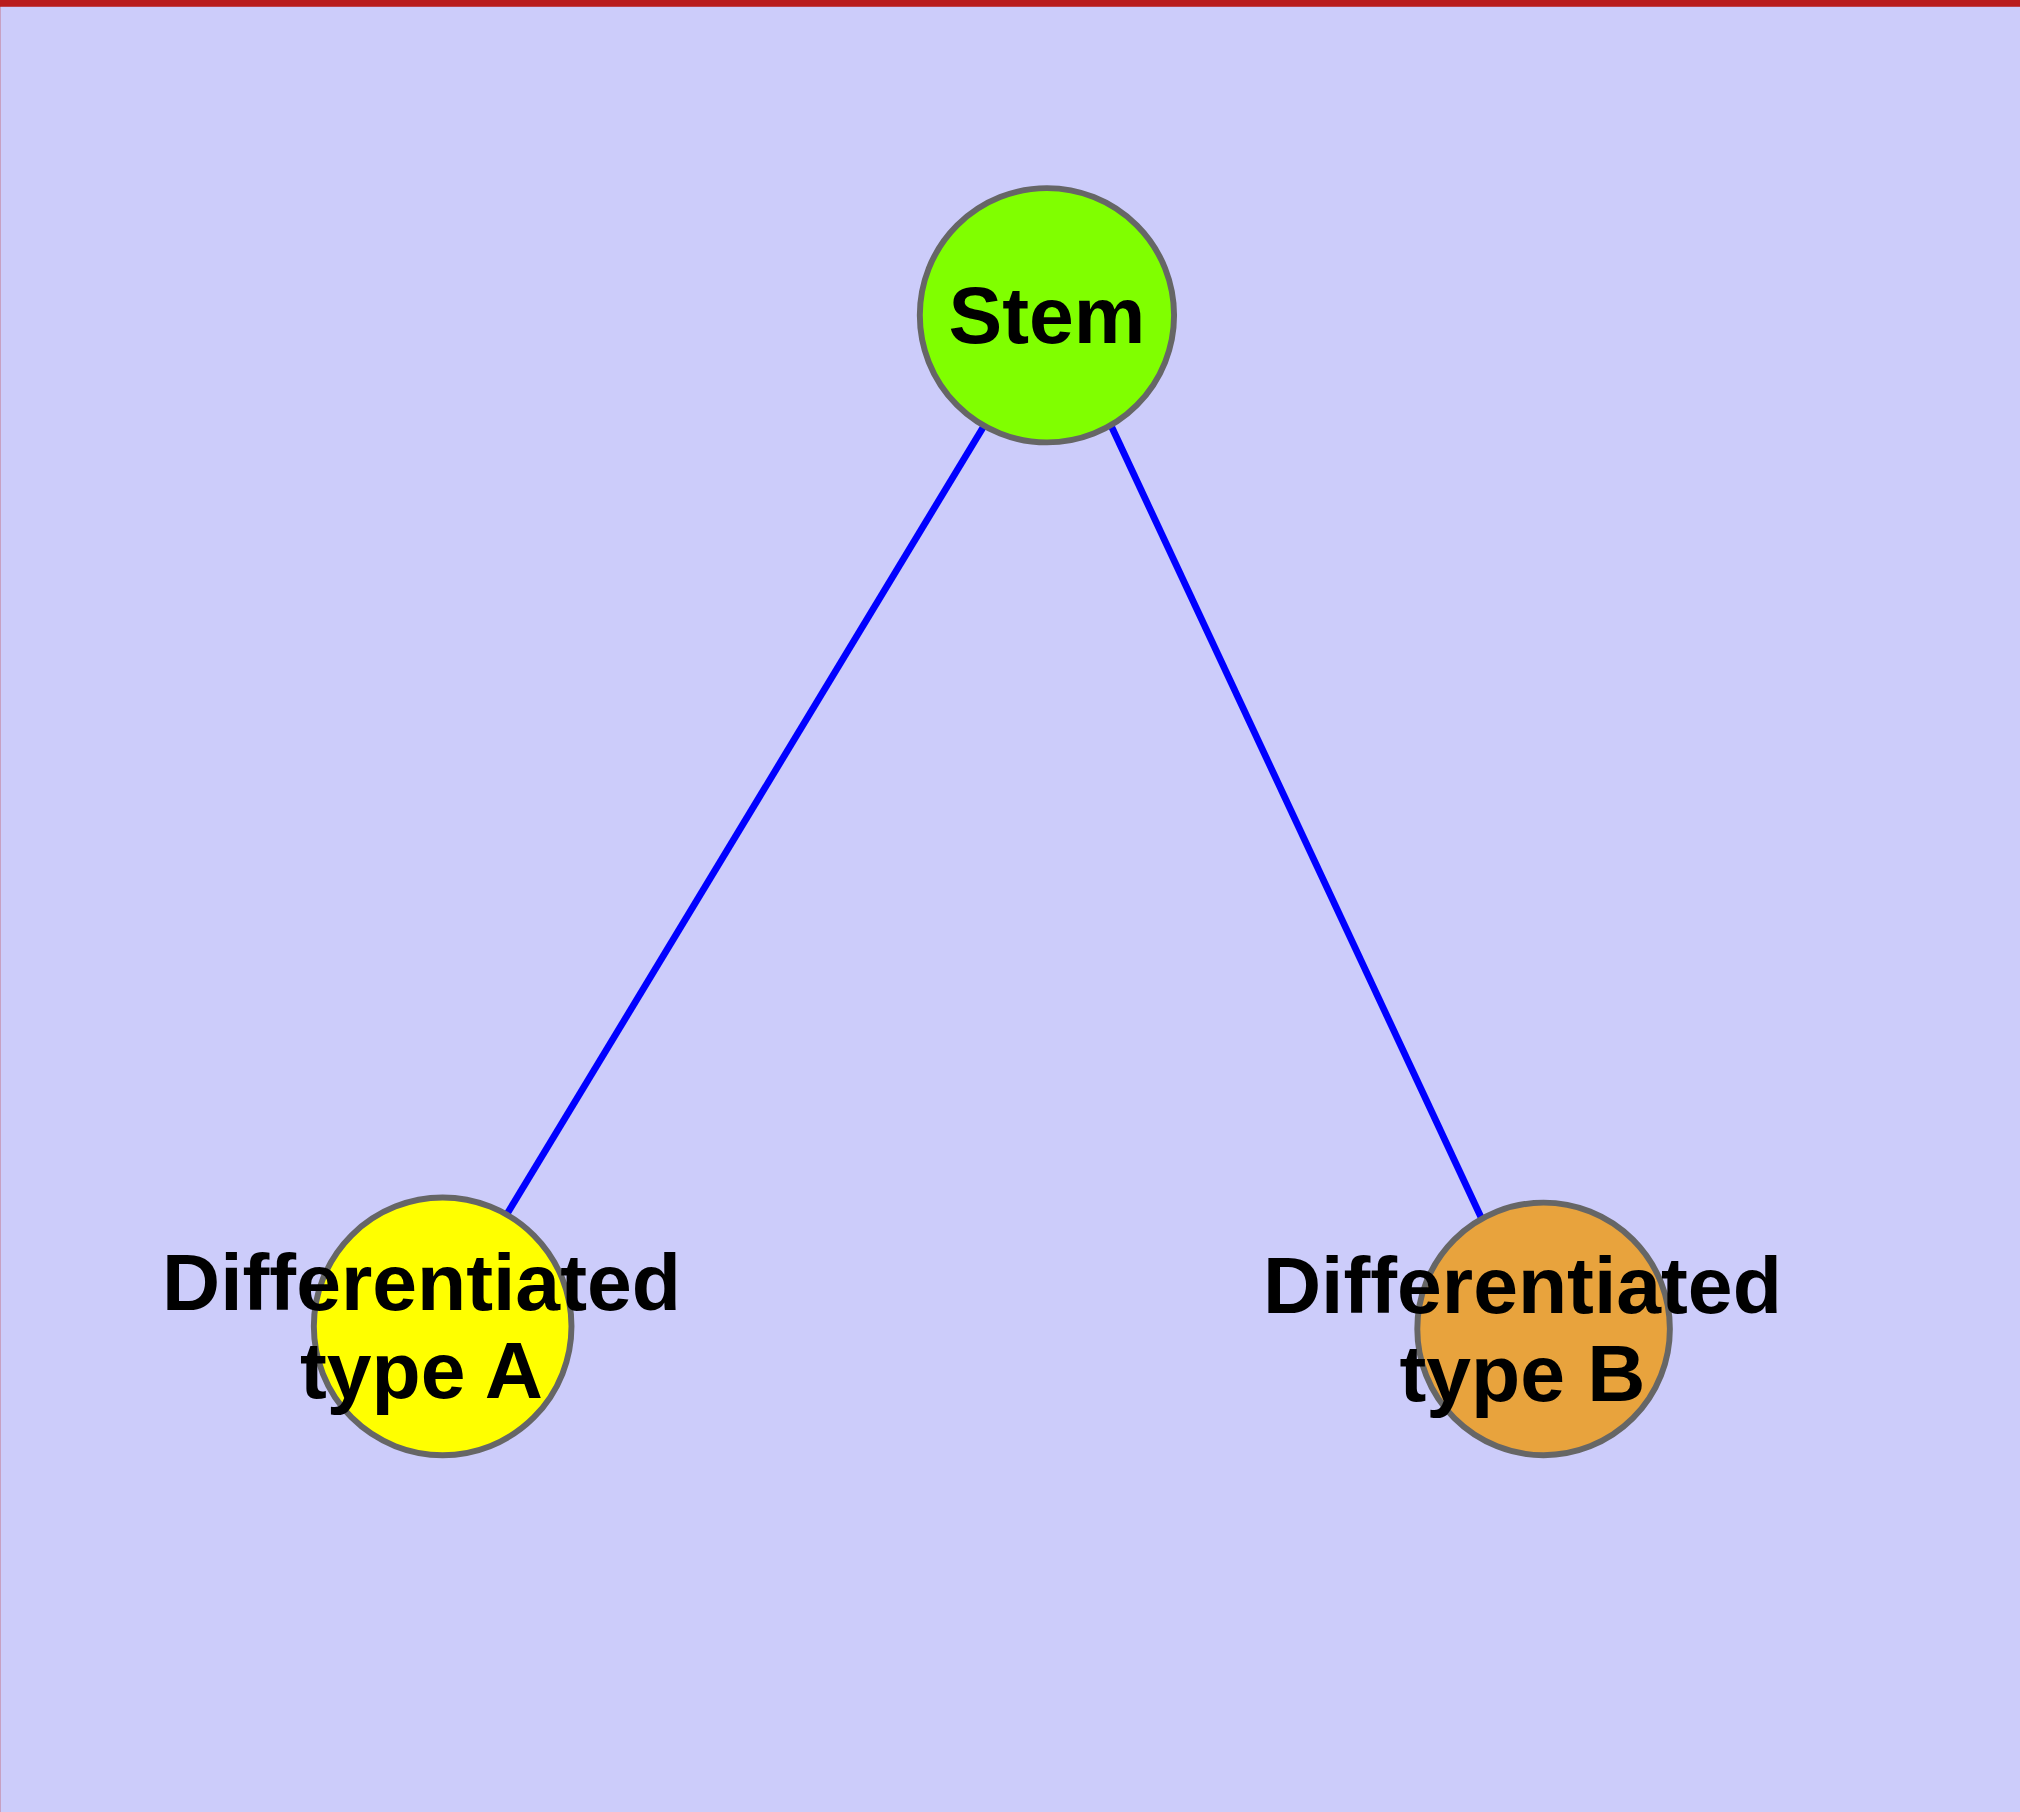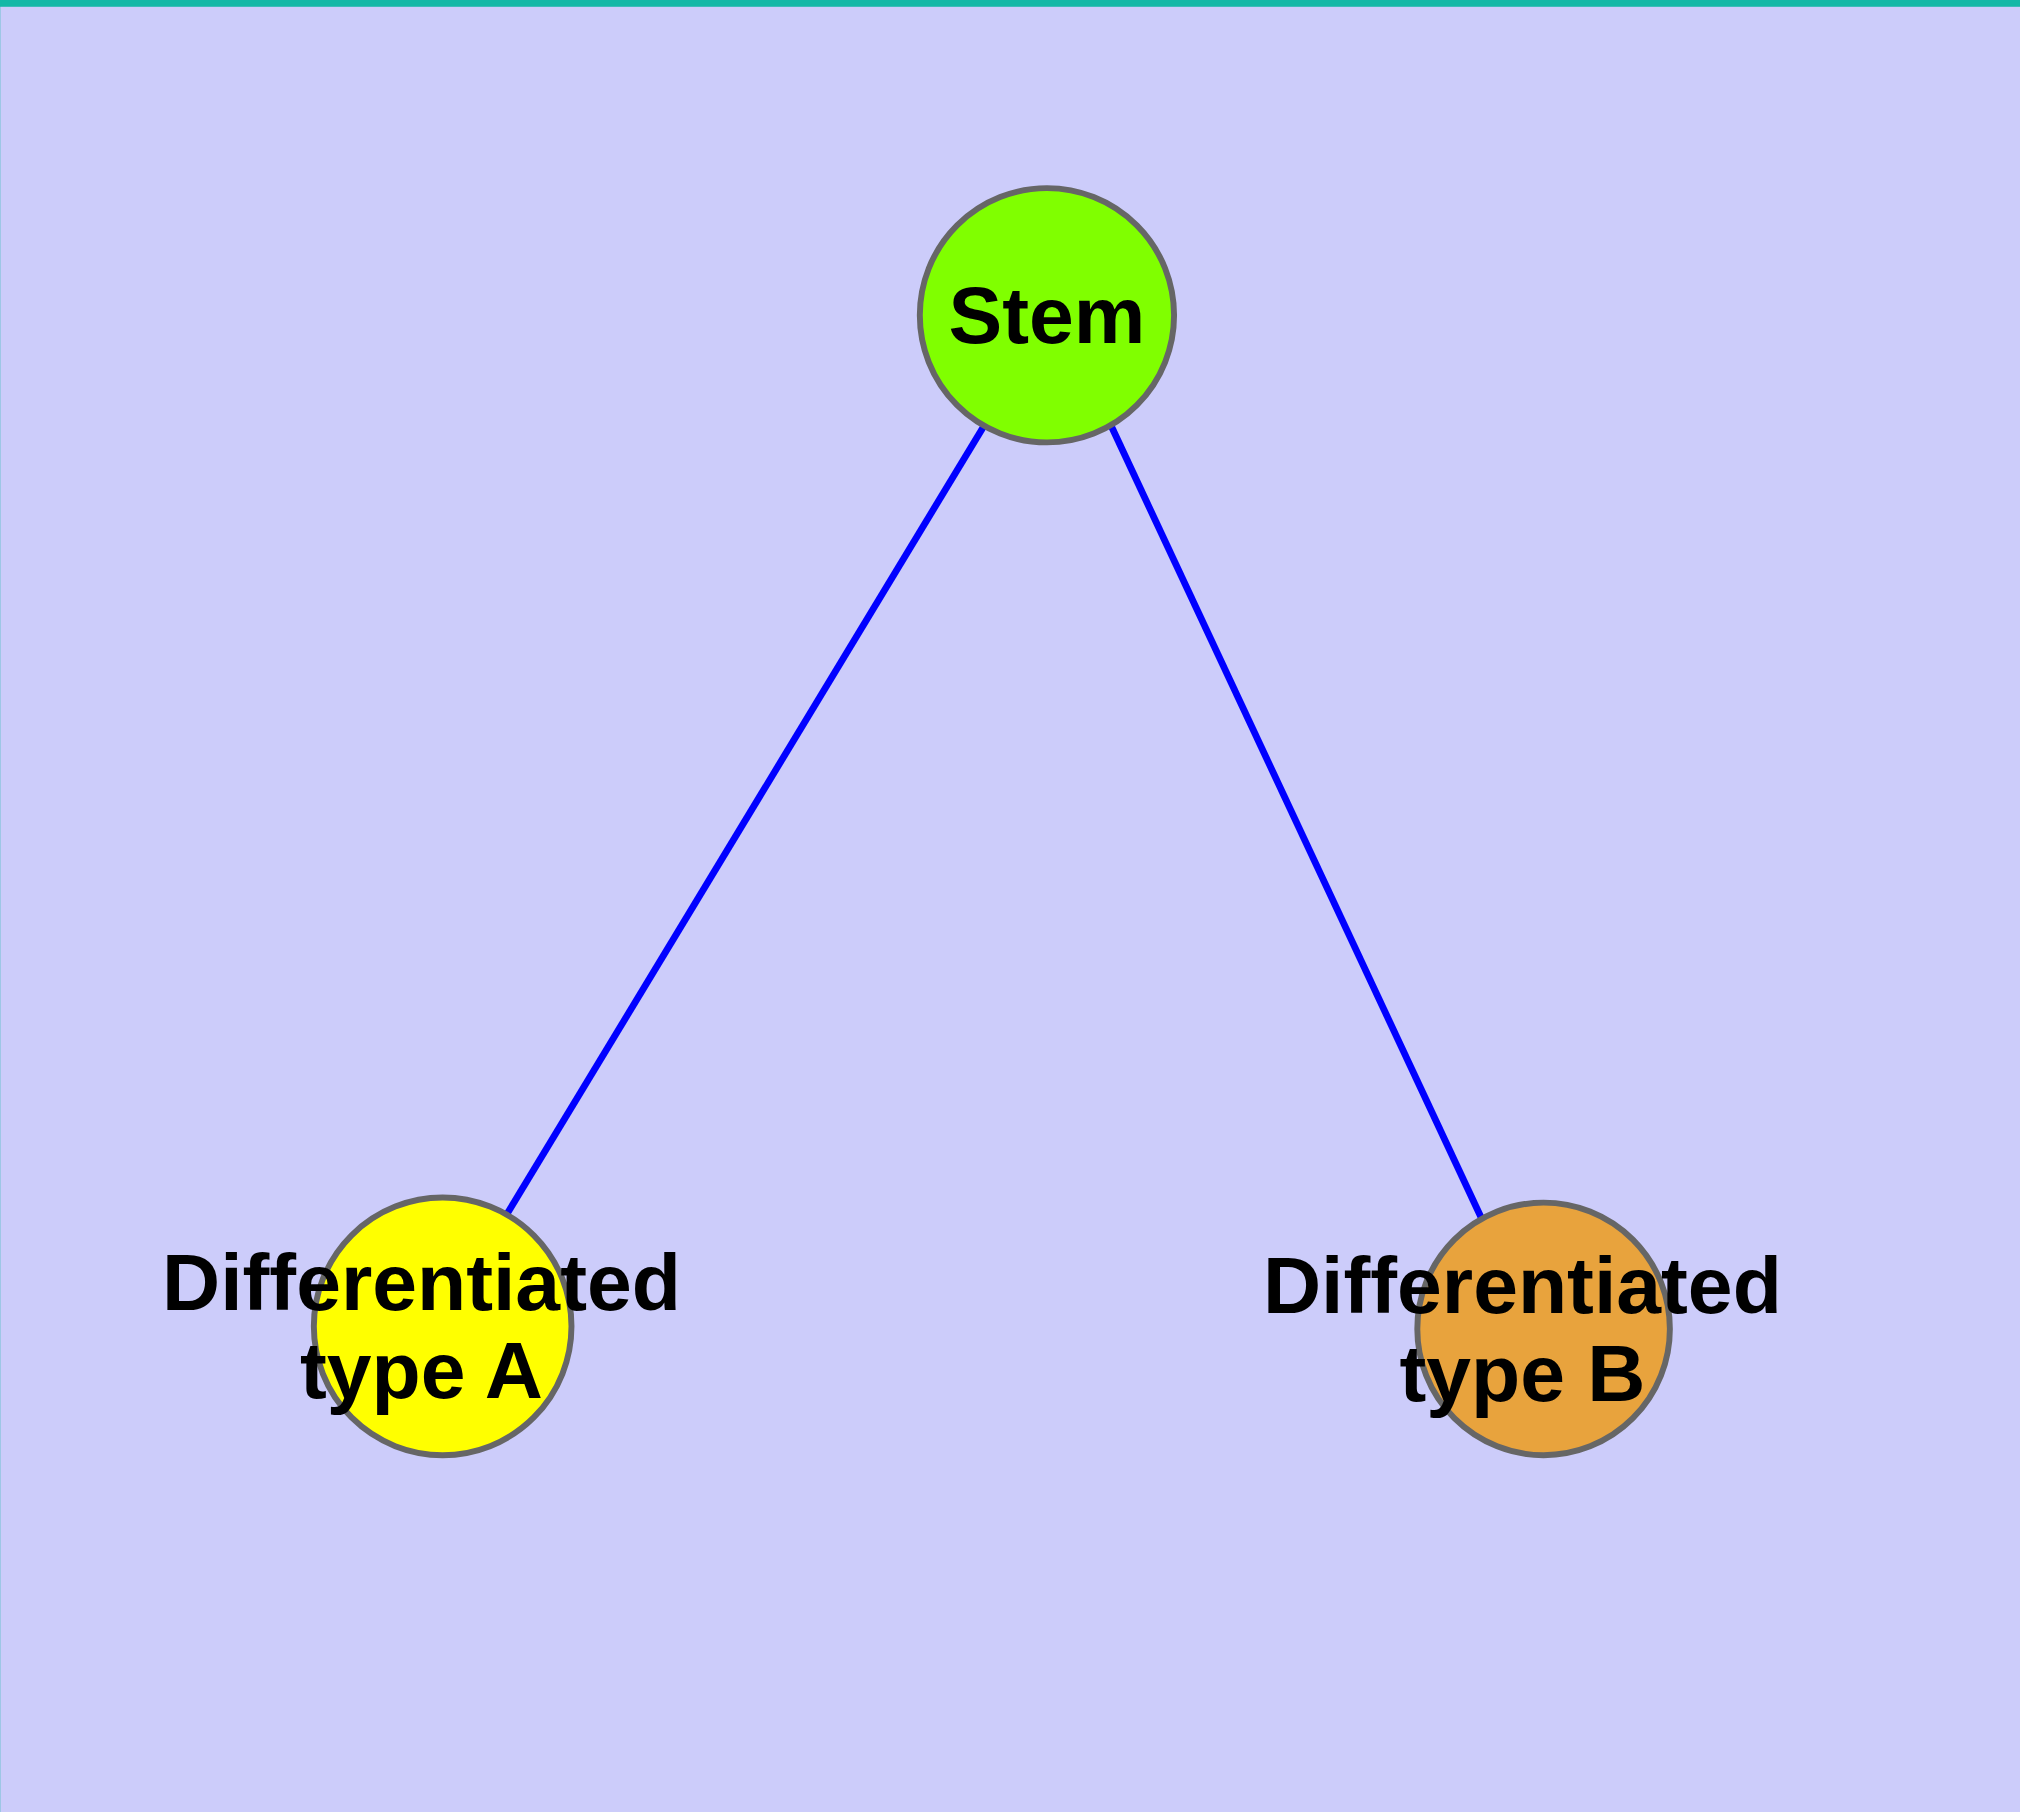--- a/index.html
+++ b/index.html
@@ -6,21 +6,21 @@
   html, body {
     margin: 0;
     padding: 0;
     background: #ffffff;
   }
   #canvas {
     position: relative;
     width: 2021px;
     height: 1812px;
     overflow: hidden;
-    background: #14b8a6;
+    background: #b91c1c;
     font-family: "Liberation Sans", "DejaVu Sans", sans-serif;
     text-align: right;
   }
   #graph-svg {
     position: absolute;
     left: 0;
     top: 0;
     width: 2021px;
     height: 1812px;
     display: block;

